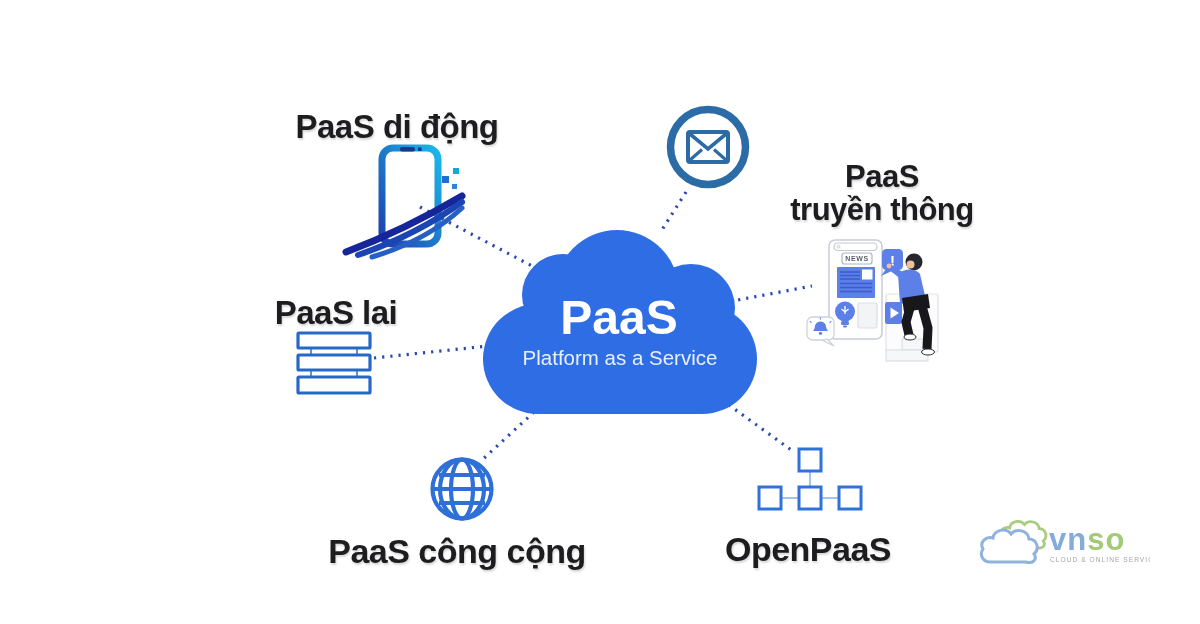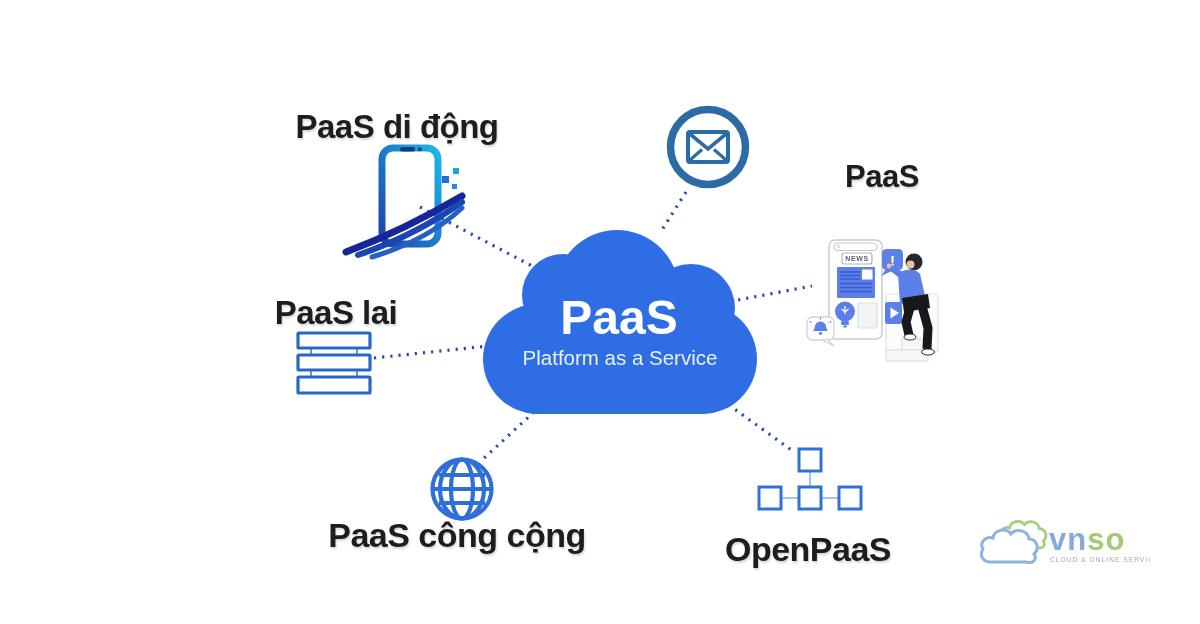--- a/index.html
+++ b/index.html
@@ -12,21 +12,21 @@
   .node-label{
     position:absolute;color:#1d1d20;font-weight:700;text-align:center;
     transform:translateX(-50%);white-space:nowrap;letter-spacing:-0.5px;
     text-shadow:1px 2px 2px rgba(110,110,110,0.28);
   }
   .lbl-mobile {left:397px;top:92px;font-size:33px;margin-top:16px;}
   .lbl-private{left:715px;top:62px;font-size:32px;}
   .lbl-media  {left:882px;top:160px;font-size:31px;line-height:33px;}
   .lbl-media span{display:block;}
   .lbl-hybrid {left:336px;top:294px;font-size:33px;}
-  .lbl-public {left:457px;top:516px;font-size:34px;}
+  .lbl-public {left:457px;top:532px;font-size:34px;}
   .lbl-open   {left:808px;top:530px;font-size:34px;text-align:right;}
   .cloud-acronym{
     font-family:"Liberation Sans","DejaVu Sans",sans-serif;
     font-weight:700;fill:#ffffff;
   }
   .cloud-subtitle{
     font-family:"Liberation Sans","DejaVu Sans",sans-serif;
     font-weight:400;fill:#e8f0ff;
   }
   .news-text{font-family:"Liberation Sans","DejaVu Sans",sans-serif;fill:#5a606b;font-weight:700;letter-spacing:0.6px;}
@@ -84,20 +84,21 @@
 
   <svg class="abs" style="left:664px;top:103px;" width="88" height="88" viewBox="0 0 88 88">
     <circle cx="44" cy="44" r="37.5" fill="#ffffff" stroke="#2b6ba6" stroke-width="7.5"></circle>
     <rect x="24" y="29" width="40" height="30" rx="2" fill="none" stroke="#2b6ba6" stroke-width="4"></rect>
     <path d="M26,31 L44,46 L62,31" fill="none" stroke="#2b6ba6" stroke-width="3.6"></path>
     <path d="M26,57 L38,46.5 M62,57 L50,46.5" fill="none" stroke="#2b6ba6" stroke-width="3.2"></path>
   </svg>
 
   <div class="node-label lbl-media">
     <span>PaaS</span>
+    <span>truyền thông</span>
   </div>
   <svg class="abs" style="left:800px;top:236px;" width="150" height="128" viewBox="0 0 150 128">
 
     <rect x="86" y="58" width="52" height="58" rx="2" fill="#fcfcfd" stroke="#dee1e6" stroke-width="1.2"></rect>
     <rect x="102" y="103" width="21" height="11" fill="#f6f7f9" stroke="#d9dce2" stroke-width="1.1"></rect>
     <rect x="86" y="114" width="42" height="11" fill="#f6f7f9" stroke="#d9dce2" stroke-width="1.1"></rect>
 
     <rect x="29" y="4" width="53" height="99" rx="6" fill="#ffffff" stroke="#c7ccd6" stroke-width="1.5"></rect>
     <rect x="34" y="7" width="43" height="7.5" rx="3.7" fill="none" stroke="#c3c8d2" stroke-width="1.2"></rect>
     <circle cx="38.5" cy="10.7" r="1.4" fill="none" stroke="#c3c8d2" stroke-width="1"></circle>

